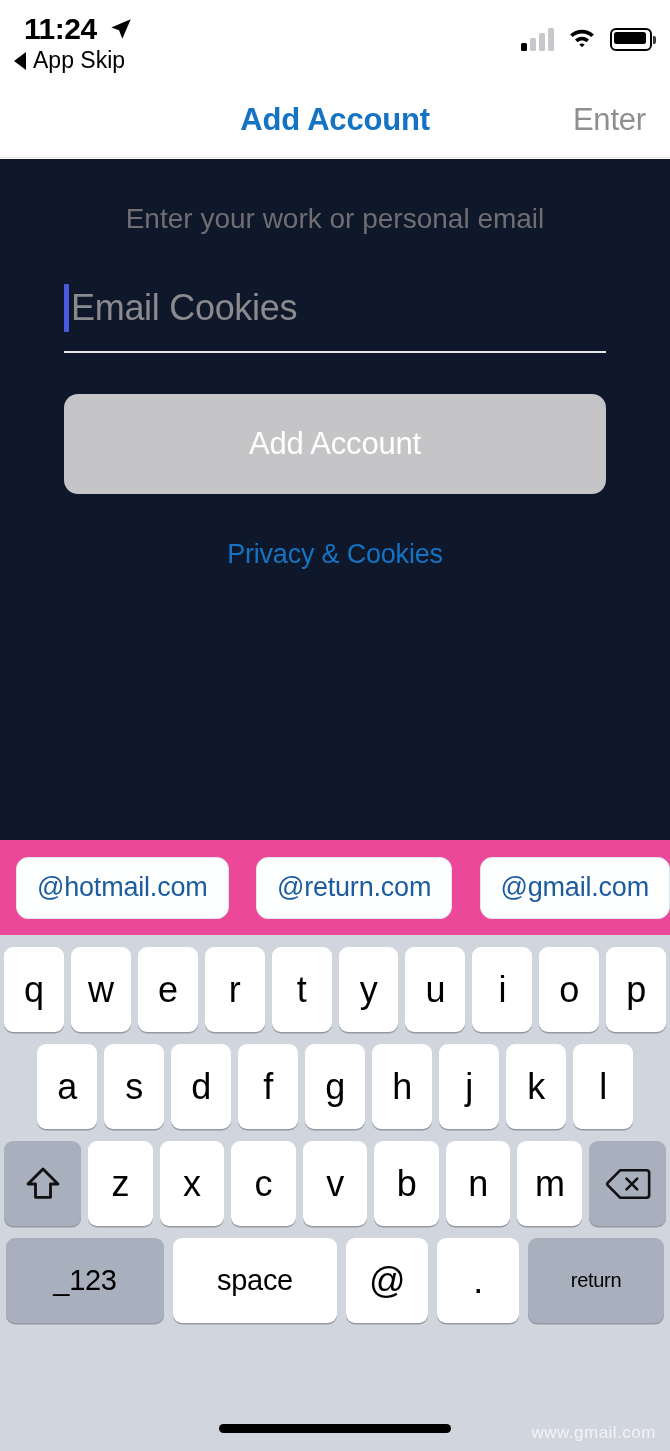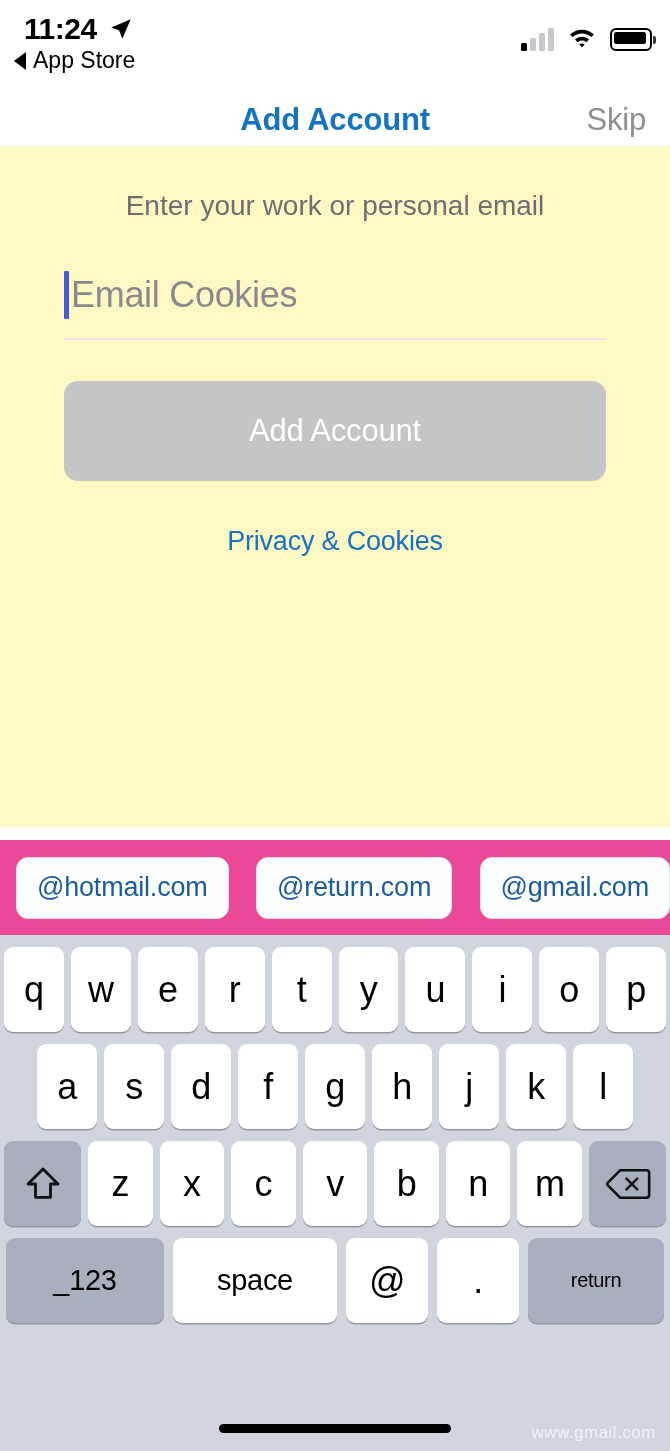--- a/index.html
+++ b/index.html
@@ -48,21 +48,21 @@
   .nav-title {
     position:absolute; left:0; right:0; top:16px; text-align:center;
     font-size:31px; font-weight:bold; color:#1573c4; letter-spacing:-0.2px;
   }
   .nav-skip {
     position:absolute; right:24px; top:16px;
     font-size:31px; color:#8e8e93; letter-spacing:-0.2px;
   }
 
   
-  .content { position:absolute; top:146px; left:0; width:670px; height:681px; background:#fef9c3; }
+  .content { position:absolute; top:159px; left:0; width:670px; height:681px; background:#0f172a; }
   .subtitle {
     position:absolute; left:0; right:0; top:44px; text-align:center;
     font-size:28px; color:#6e6e73;
   }
   .email-field { position:absolute; left:64px; top:120px; width:542px; height:70px; }
   .caret {
     position:absolute; left:0px; top:5px; width:5px; height:48px;
     background:#4a5ae0; border-radius:1px;
   }
   .email-placeholder {
@@ -148,21 +148,21 @@
   <div class="status-bar">
     <div class="sb-time">11:24</div>
     <div class="sb-loc-arrow">
       <svg width="26" height="26" viewBox="0 0 24 24">
           <path d="M21 3 L3 10.5 L10.2 13.1 L13.2 21 Z" fill="#000"></path>
         </svg>
     </div>
 
     <div class="sb-back">
       <span class="sb-back-tri"></span>
-      <span class="sb-back-label">App Store</span>
+      <span class="sb-back-label">App Skip</span>
     </div>
 
     <div class="sb-right">
       <span class="sig-bars">
         <i class="on"></i>
           <i></i>
           <i></i>
           <i></i>
       </span>
       <span>
@@ -175,21 +175,21 @@
       <span class="batt">
         <span class="batt-body"></span>
         <span class="batt-fill"></span>
         <span class="batt-cap"></span>
       </span>
     </div>
   </div>
 
   <div class="nav-bar">
     <div class="nav-title">Add Account</div>
-    <div class="nav-skip">Skip</div>
+    <div class="nav-skip">Enter</div>
   </div>
 
   <div class="content">
     <div class="subtitle">Enter your work or personal email</div>
 
     <div class="email-field">
       <span class="caret"></span>
       <span class="email-placeholder">Email Cookies</span>
     </div>
     <div class="email-underline"></div>

